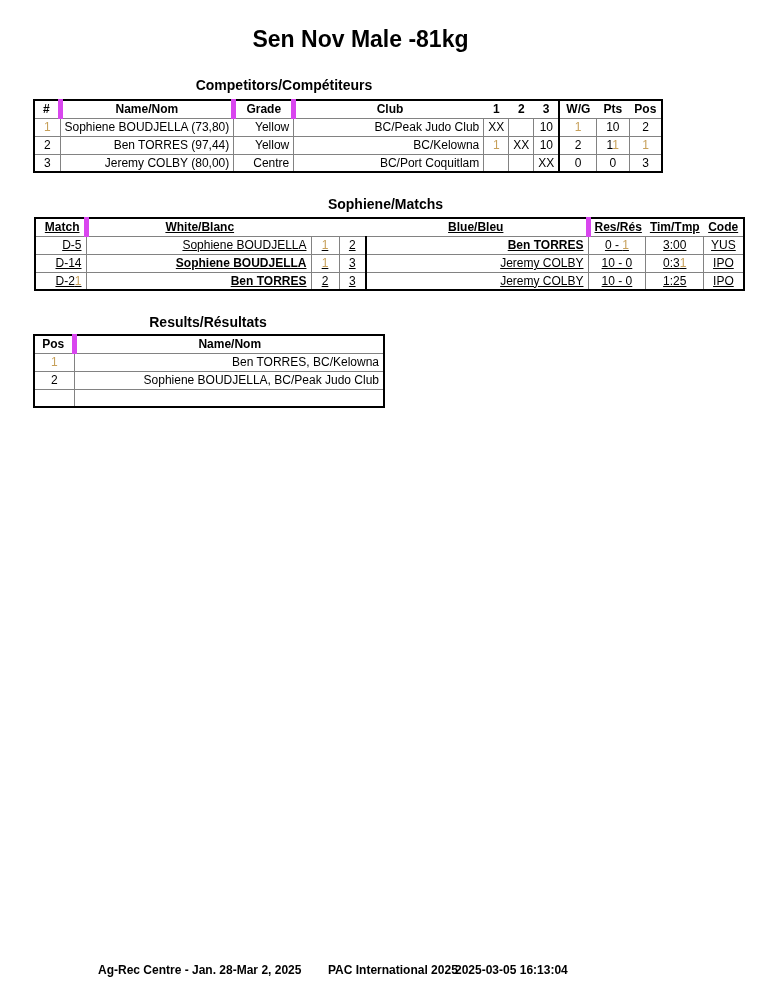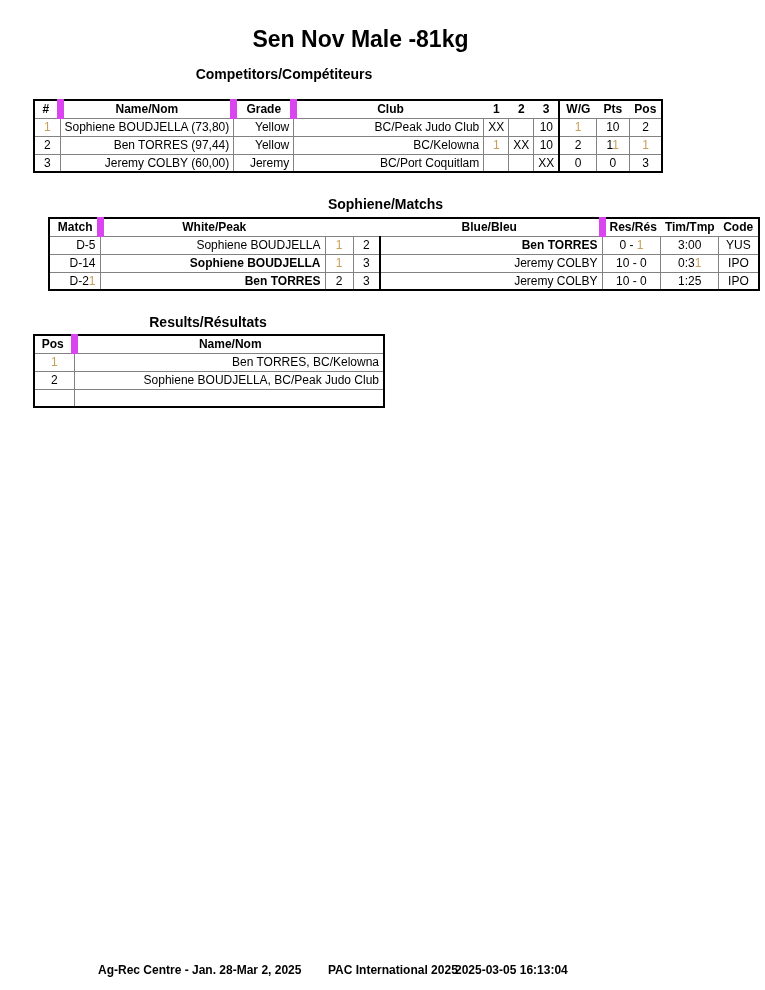--- a/index.html
+++ b/index.html
@@ -11,39 +11,39 @@
   .page { position:absolute; inset:0; background:#fff; }
 
   .doc-title {
     position:absolute; top:26px; left:0; width:721px;
     text-align:center; font-size:23px; font-weight:bold;
   }
   .sec-heading {
     position:absolute; font-size:14px; font-weight:bold;
     text-align:center; white-space:nowrap;
   }
-  #h-competitors { left:33px;  top:66px;  width:502px; }
+  #h-competitors { left:33px;  top:77px;  width:502px; }
   #h-matches     { left:34px;  top:196px; width:703px; }
   #h-results     { left:33px;  top:314px; width:350px; }
 
   table {
     position:absolute; border-collapse:collapse; table-layout:fixed;
     border:2px solid #000; background:#fff;
   }
   #t-competitors { left:33px; top:99px;  }
-  #t-matches     { left:48px; top:217px; }
+  #t-matches     { left:34px; top:217px;text-decoration:underline; }
   #t-results     { left:33px; top:334px; }
 
   th, td {
     font-size:12px; height:18px; padding:0 4px;
     white-space:nowrap; overflow:hidden; vertical-align:middle;
   }
   td { border:1px solid #828282; }
   th { border:none; border-bottom:1px solid #828282; font-weight:bold; }
-  th.dv { border-left:7px solid #d946ef; }
+  th.dv { border-left:5px solid #d946ef; }
   .tk { border-left:2px solid #000 !important; }
   .l { text-align:right; }
   .c { text-align:center; }
   .t { color:var(--tan, #C7A05A); }
   .b { font-weight:bold; }
 
   .footer span {
     position:absolute; top:963px; font-size:12px; font-weight:bold;
     white-space:nowrap;
   }
@@ -106,22 +106,22 @@
           <td class="l">BC/Kelowna</td>
           <td class="c"><span class="t">1</span></td>
           <td class="c">XX</td>
           <td class="c">10</td>
           <td class="c tk">2</td>
           <td class="c"><span>1</span><span class="t">1</span></td>
           <td class="c"><span class="t">1</span></td>
         </tr>
         <tr>
           <td class="c">3</td>
-          <td class="l">Jeremy COLBY (60,00)</td>
-          <td class="l">Jeremy</td>
+          <td class="l">Jeremy COLBY (80,00)</td>
+          <td class="l">Centre</td>
           <td class="l">BC/Port Coquitlam</td>
           <td class="c"></td>
           <td class="c"></td>
           <td class="c">XX</td>
           <td class="c tk">0</td>
           <td class="c">0</td>
           <td class="c">3</td>
         </tr>
       </tbody>
   </table>
@@ -134,21 +134,21 @@
         <col style="width: 28px;">
         <col style="width: 27px;">
         <col style="width: 222px;">
         <col style="width: 55px;">
         <col style="width: 55px;">
         <col style="width: 40px;">
       </colgroup>
     <thead>
         <tr>
           <th class="l">Match</th>
-          <th class="c dv">White/Peak</th>
+          <th class="c dv">White/Blanc</th>
           <th class="c"></th>
           <th class="c"></th>
           <th class="c">Blue/Bleu</th>
           <th class="c dv">Res/Rés</th>
           <th class="c">Tim/Tmp</th>
           <th class="c">Code</th>
         </tr>
       </thead>
     <tbody>
         <tr>

